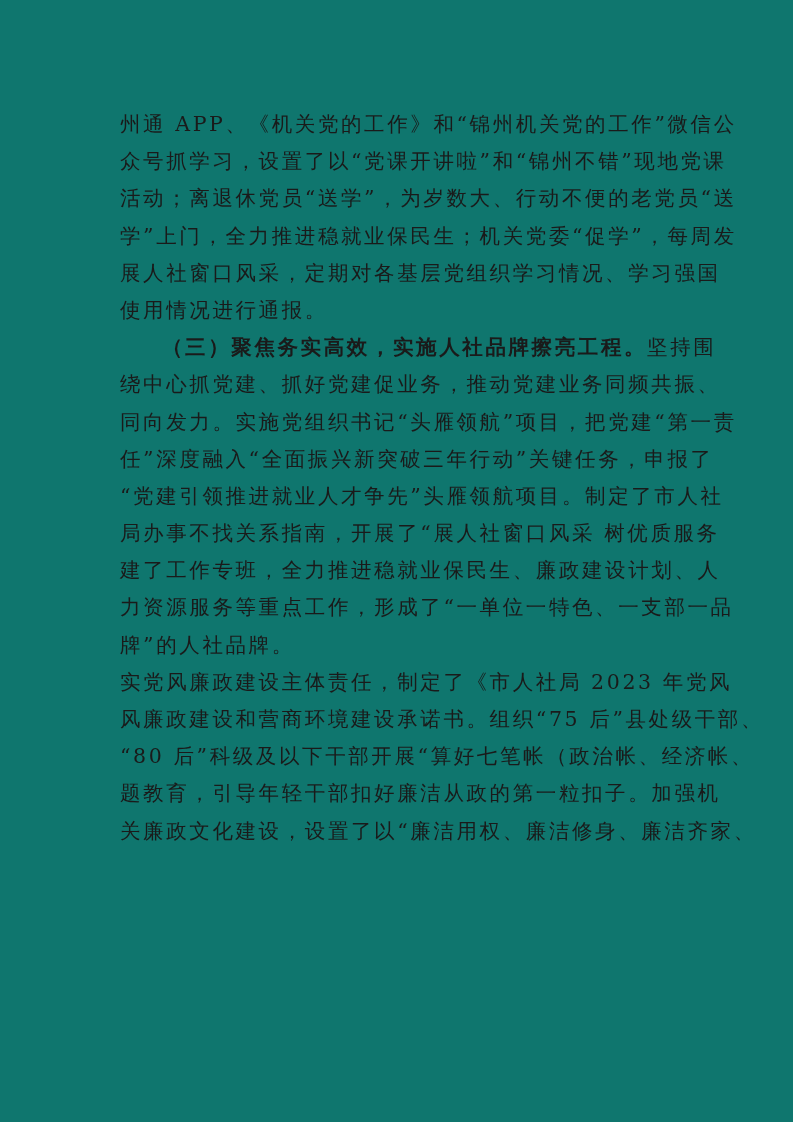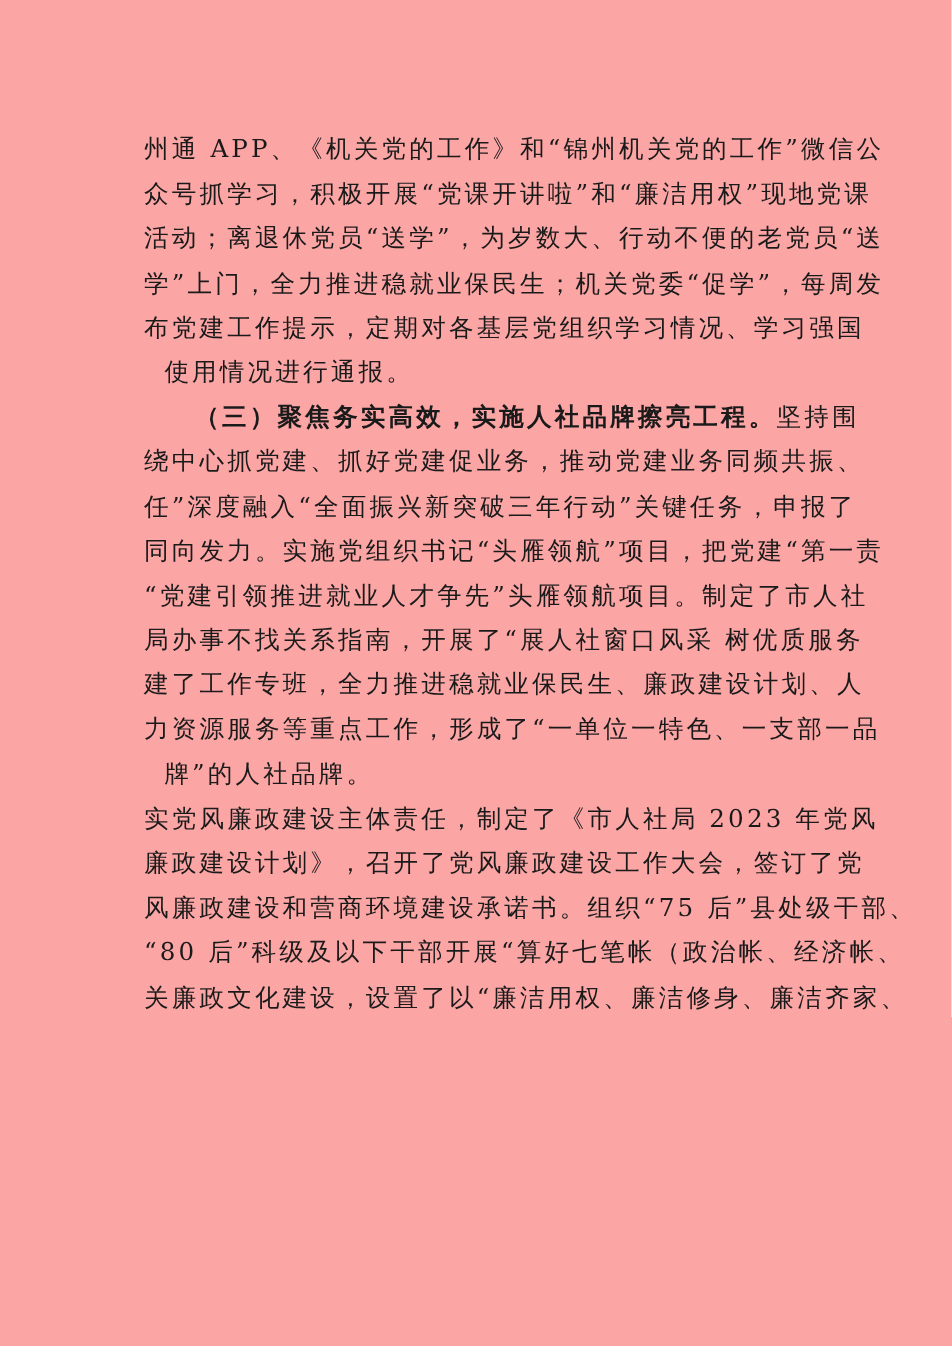--- a/index.html
+++ b/index.html
@@ -12,78 +12,77 @@
     height: 1122px;
     position: relative;
     overflow: hidden;
     font-family: "DejaVu Serif", "Liberation Serif", serif;
     color: #1a1a1a;
   }
   .page {
     position: absolute;
     left: 0; top: 0;
     width: 793px; height: 1122px;
-    background: #fca5a5;
+    background: #0f766e;
   }
   .text-block {
     position: absolute;
     left: 120px;
     top: 106px;
     width: 556px;
   }
   .line {
     height: 37.2px;
     line-height: 37.2px;
     font-size: 20.5px;
     white-space: nowrap;
     letter-spacing: 2.6px;
     text-align: justify;
     text-align-last: justify;
     overflow: visible;
   }
   .line.last {
     text-align-last: left;
-    margin-left: 17px;
   }
   .line.indent {
     padding-left: 42px;
   }
   .bold {
     font-weight: bold;
   }
 </style>
 </head>
 <body>
 
 <div class="page">
   <div class="text-block">
 
     <div>
       <div class="line">州通 APP、《机关党的工作》和“锦州机关党的工作”微信公</div>
-      <div class="line">众号抓学习，积极开展“党课开讲啦”和“廉洁用权”现地党课</div>
+      <div class="line">众号抓学习，设置了以“党课开讲啦”和“锦州不错”现地党课</div>
       <div class="line">活动；离退休党员“送学”，为岁数大、行动不便的老党员“送</div>
       <div class="line">学”上门，全力推进稳就业保民生；机关党委“促学”，每周发</div>
-      <div class="line">布党建工作提示，定期对各基层党组织学习情况、学习强国</div>
+      <div class="line">展人社窗口风采，定期对各基层党组织学习情况、学习强国</div>
       <div class="line last">使用情况进行通报。</div>
     </div>
 
     <div>
       <div class="line indent"><span class="bold">（三）聚焦务实高效，实施人社品牌擦亮工程。</span><span>坚持围</span></div>
       <div class="line">绕中心抓党建、抓好党建促业务，推动党建业务同频共振、</div>
+      <div class="line">同向发力。实施党组织书记“头雁领航”项目，把党建“第一责</div>
       <div class="line">任”深度融入“全面振兴新突破三年行动”关键任务，申报了</div>
-      <div class="line">同向发力。实施党组织书记“头雁领航”项目，把党建“第一责</div>
       <div class="line">“党建引领推进就业人才争先”头雁领航项目。制定了市人社</div>
       <div class="line">局办事不找关系指南，开展了“展人社窗口风采 树优质服务</div>
       <div class="line">建了工作专班，全力推进稳就业保民生、廉政建设计划、人</div>
       <div class="line">力资源服务等重点工作，形成了“一单位一特色、一支部一品</div>
       <div class="line last">牌”的人社品牌。</div>
     </div>
 
     <div>
       <div class="line">实党风廉政建设主体责任，制定了《市人社局 2023 年党风</div>
-      <div class="line">廉政建设计划》，召开了党风廉政建设工作大会，签订了党</div>
       <div class="line">风廉政建设和营商环境建设承诺书。组织“75 后”县处级干部、</div>
       <div class="line">“80 后”科级及以下干部开展“算好七笔帐（政治帐、经济帐、</div>
+      <div class="line">题教育，引导年轻干部扣好廉洁从政的第一粒扣子。加强机</div>
       <div class="line">关廉政文化建设，设置了以“廉洁用权、廉洁修身、廉洁齐家、</div>
     </div>
 
   </div>
 </div>
 
 </body></html>

